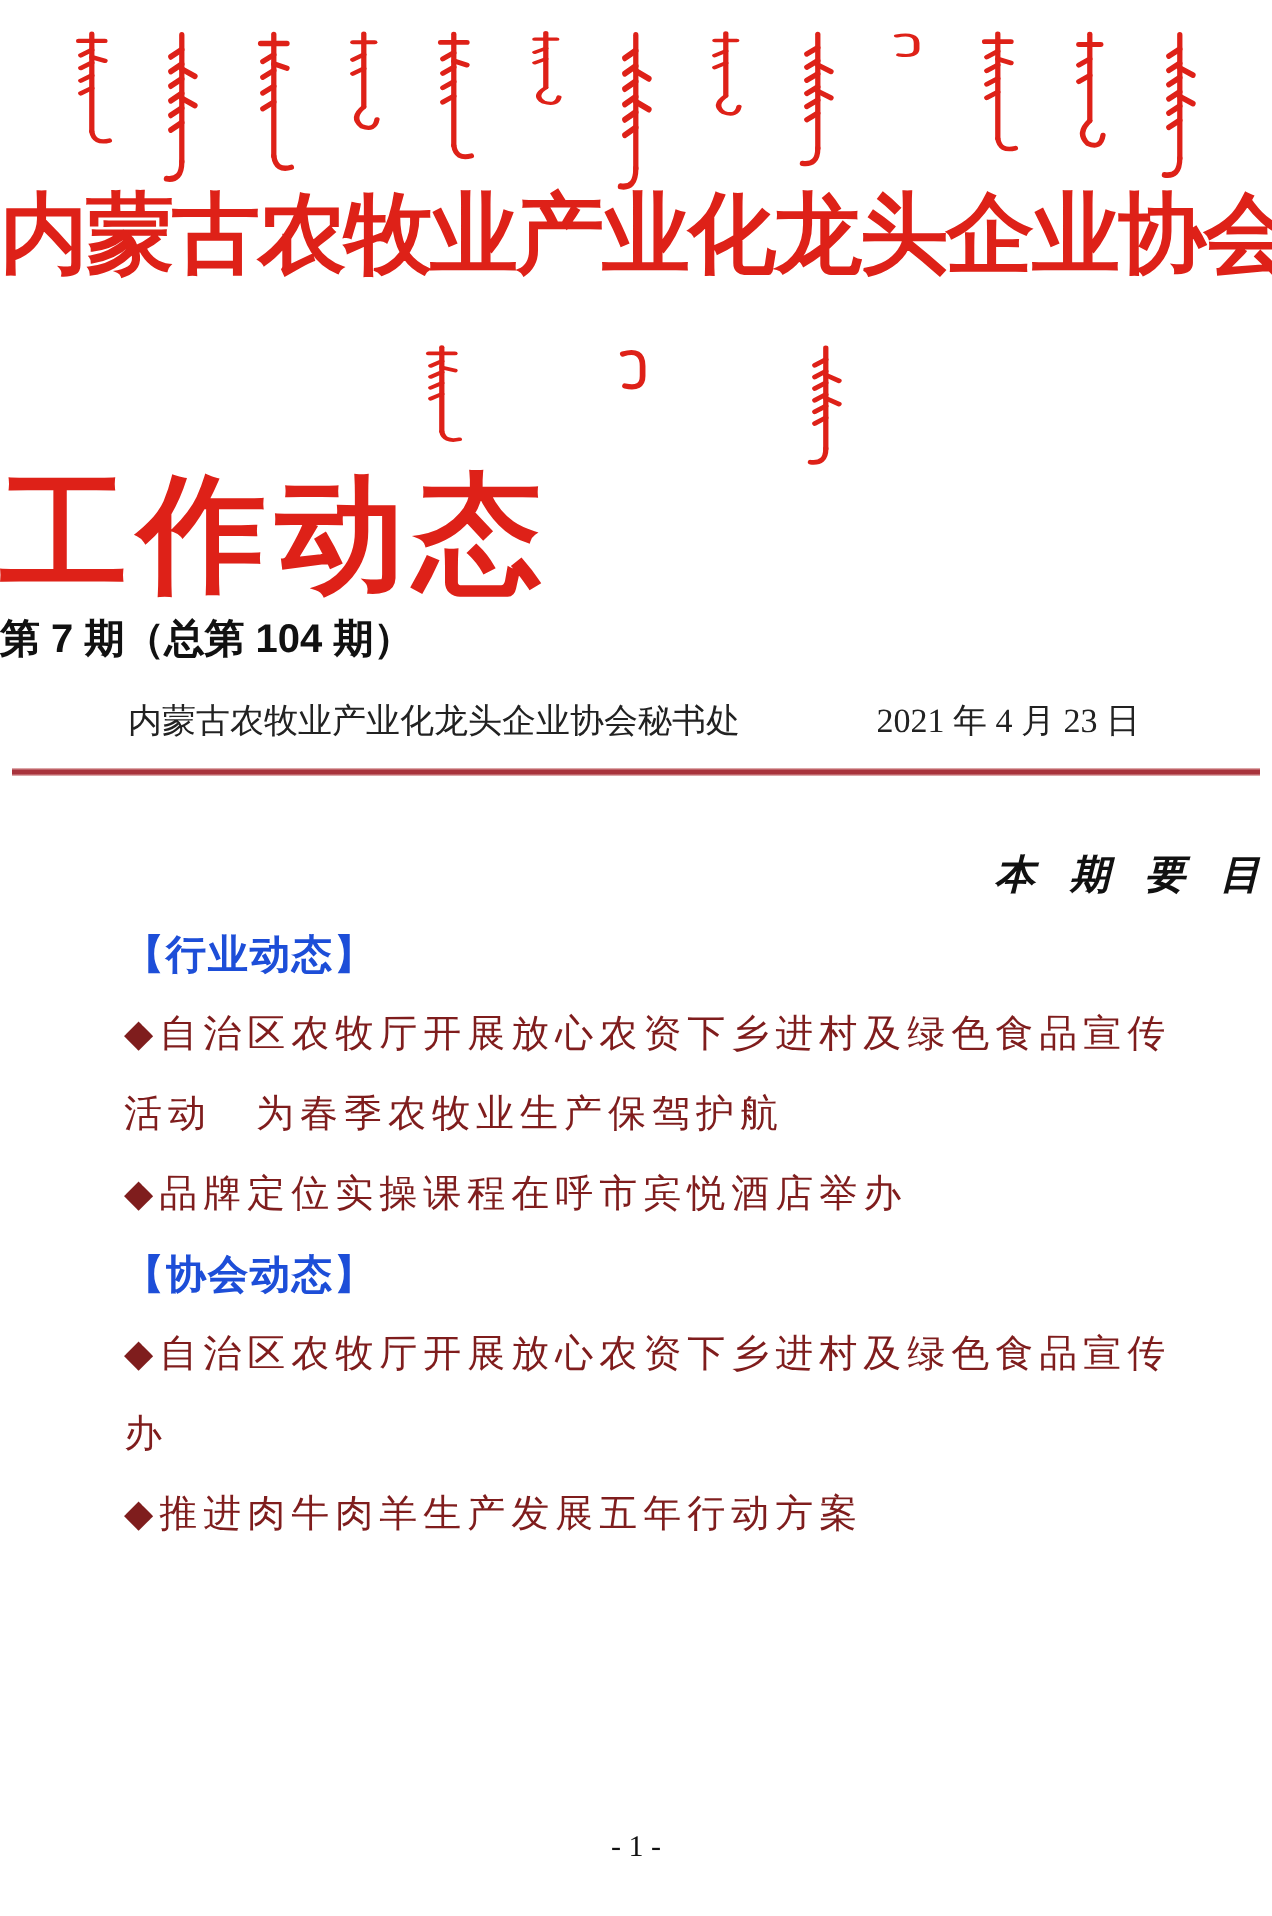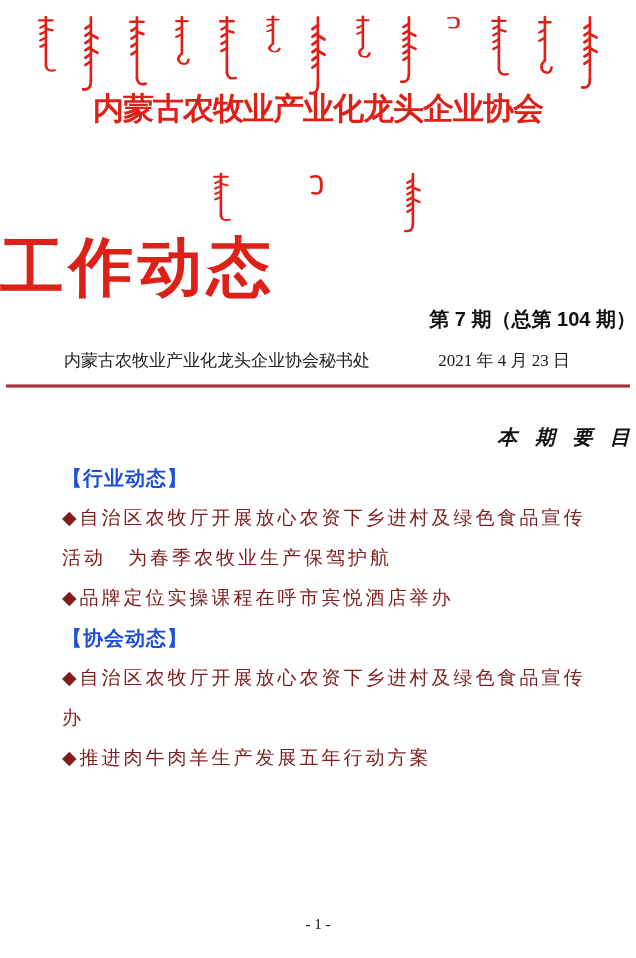--- a/index.html
+++ b/index.html
@@ -30,39 +30,39 @@
     top: 172px; left: 0; width: 100%;
     display: flex; justify-content: center; align-items: flex-start; gap: 74px;
   }
 
   
   .org-title {
     position: absolute;
     top: 88px; left: 0; width: 100%;
     margin: 0;
     text-align: center;
-    font-size: 31px;
+    font-size: 44px;
     font-weight: bold;
     color: #de2118;
     white-space: nowrap;
     letter-spacing: -1px;
   }
   .bulletin-title {
     position: absolute;
     top: 224px; left: 0; width: 100%;
     font-size: 64px;
     font-weight: bold;
     color: #de2118;
     letter-spacing: 5px;
     white-space: nowrap;
   }
   .issue-line {
     position: absolute;
     top: 306px; left: 0; width: 100%;
-    text-align: right;
+    text-align: left;
     font-family: "Liberation Sans", "DejaVu Sans", sans-serif;
     font-size: 20px;
     font-weight: bold;
     color: #111111;
     white-space: nowrap;
   }
   .pub-line {
     position: absolute;
     top: 349px; left: 64px; right: 66px;
     display: flex; justify-content: space-between;

